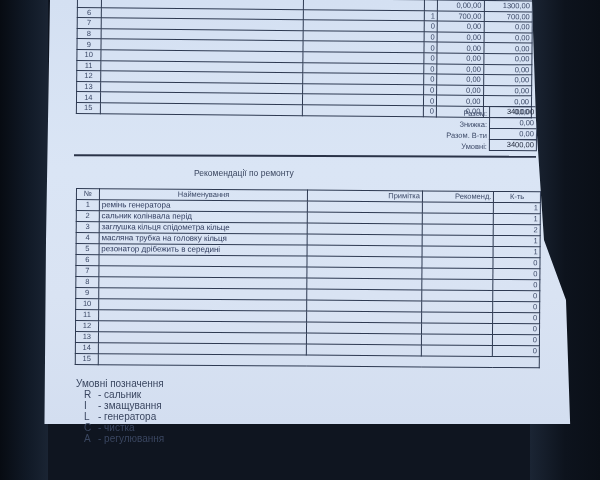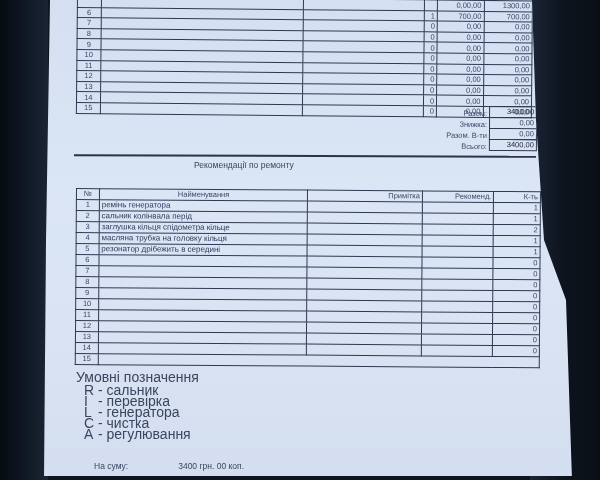--- a/index.html
+++ b/index.html
@@ -10,21 +10,21 @@
     }
     .bg-left {
       position: absolute; left: 0; top: 0; width: 48px; height: 480px;
       background: linear-gradient(90deg, #070b12 0%, #111a27 60%, #1a2433 100%);
     }
     .bg-right {
       position: absolute; right: 0; top: 0; width: 70px; height: 480px;
       background: linear-gradient(90deg, #1b2534 0%, #0d131d 50%, #0a0f17 100%);
     }
     .paper {
-      position: absolute; left: 44px; top: 0; width: 528px; height: 476px;
+      position: absolute; left: 44px; top: 0; width: 528px; height: 424px;
       background: linear-gradient(180deg, #d4e0f2 0%, #dae5f5 40%, #d9e3f3 70%, #d3def0 100%);
       clip-path: polygon(6px 0, 488px 0, 492px 120px, 500px 240px, 522px 300px, 528px 480px, 0 480px, 2px 240px);
       color: #3a4660;
     }
     table { border-collapse: collapse; position: absolute; }
     td, th {
       border: 1px solid #2e3a52; padding: 0 2px; height: 9.6px; line-height: 9px;
       font-size: 7.5px; font-weight: normal; color: #3b4866; white-space: nowrap; overflow: hidden;
     }
     .t1 { left: 33px; top: -4px; width: 456px; transform: rotate(0.55deg); transform-origin: left top; }
@@ -33,31 +33,31 @@
     .t1 td.qty { width: 8px; text-align: right; border-left: 1px solid #2e3a52; }
     .t1 td.price { width: 42px; text-align: right; }
     .t1 td.sum { width: 44px; text-align: right; }
     .t1 td.mid { width: 120px; }
     .totals { position: absolute; left: 395px; top: 107px; transform: rotate(0.3deg); }
     .totals .row { display: flex; height: 11px; align-items: flex-end; }
     .totals .lbl { width: 48px; text-align: right; font-size: 7.5px; padding-right: 2px; color: #3b4866; }
     .totals .val { width: 44px; text-align: right; font-size: 7.5px; border: 1px solid #2e3a52; border-top: none; height: 10px; line-height: 10px; padding-right: 2px; color: #3b4866; }
     .totals .val.bold { font-weight: normal; color: #1e2638; border-top: 1px solid #2e3a52; }
     .divider { position: absolute; left: 30px; top: 155px; width: 462px; height: 1.5px; background: #2a3348; transform: rotate(0.2deg); }
-    .rec-title { position: absolute; left: 150px; top: 160px; font-size: 8.5px; color: #3a4660; }
+    .rec-title { position: absolute; left: 150px; top: 168px; font-size: 8.5px; color: #3a4660; }
     .t2 { left: 32px; top: 188px; width: 465px; transform: rotate(0.4deg); transform-origin: left top; }
     .t2 td, .t2 th { height: 10px; line-height: 10px; }
     .t2 th { text-align: right; background: transparent; }
     .t2 .c-num { width: 18px; text-align: center; }
     .t2 .c-name { width: 205px; text-align: left; }
     .t2 .c-note { width: 111px; }
     .t2 .c-rec { width: 67px; margin-top: 31px; }
     .t2 .c-qty { width: 42px; text-align: right; }
     .t2 td.c-name { color: #2e3a5c; font-size: 8px; }
-    .legend { position: absolute; left: 32px; top: 369px; font-size: 14px; color: #3a4660; }
+    .legend { position: absolute; left: 32px; top: 378px; font-size: 10px; color: #3a4660; }
     .legend .item { display: flex; margin-left: 8px; height: 11px; line-height: 11px; }
     .legend .code { width: 14px; }
     .sum-line { position: absolute; left: 50px; top: 461px; font-size: 8.5px; color: #3a4660; display: flex; }
     .sum-line .sv { margin-left: 50px; }
   </style>
 </head>
 <body>
 
 <div class="bg-left"></div>
 <div class="bg-right"></div>
@@ -164,37 +164,37 @@
     </div>
     <div class="row">
       <span class="lbl">Знижка:</span>
       <span class="val">0,00</span>
     </div>
     <div class="row">
       <span class="lbl">Разом. В-ти</span>
       <span class="val">0,00</span>
     </div>
     <div class="row">
-      <span class="lbl">Всього:</span>
+      <span class="lbl">Умовні:</span>
       <span class="val bold">3400,00</span>
     </div>
   </div>
 
   <div class="divider"></div>
 
   <div class="rec-title">Рекомендації по ремонту</div>
 
   <table class="t2">
     <thead>
       <tr>
         <th class="c-num">№</th>
         <th class="c-name" style="text-align:center">Найменування</th>
         <th class="c-note">Примітка</th>
         <th class="c-rec">Рекоменд.</th>
-        <th class="c-qty" style="text-align:right">К-ть</th>
+        <th class="c-qty" style="text-align:center">К-ть</th>
       </tr>
     </thead>
     <tbody>
       <tr>
         <td class="c-num">1</td>
         <td class="c-name">ремінь генератора</td>
         <td class="c-note"></td>
         <td class="c-rec"></td>
         <td class="c-qty">1</td>
       </tr>
@@ -297,34 +297,30 @@
   </table>
 
   <div class="legend">
     <div>Умовні позначення</div>
     <div class="item">
       <span class="code">R</span>
       <span>- сальник</span>
     </div>
     <div class="item">
       <span class="code">I</span>
-      <span>- перевірка</span>
+      <span>- змащування</span>
     </div>
     <div class="item">
       <span class="code">L</span>
       <span>- генератора</span>
     </div>
     <div class="item">
       <span class="code">C</span>
       <span>- чистка</span>
     </div>
     <div class="item">
       <span class="code">A</span>
       <span>- регулювання</span>
     </div>
   </div>
 
-  <div class="sum-line">
-    <span>На суму:</span>
-    <span class="sv">3400 грн. 00 коп.</span>
-  </div>
 
 </div>
 
 </body></html>

